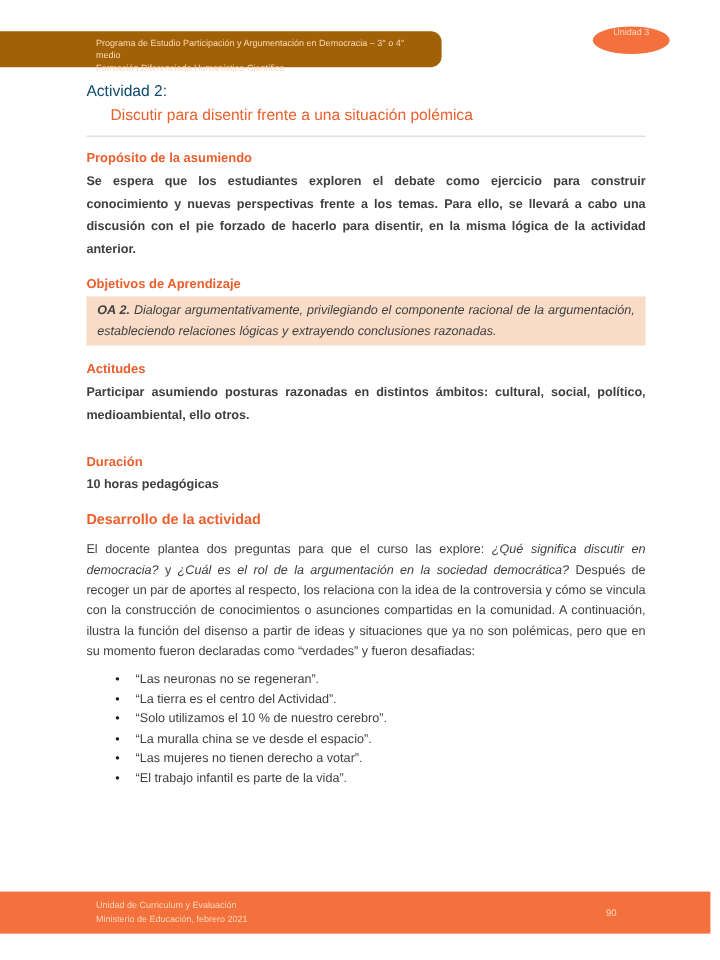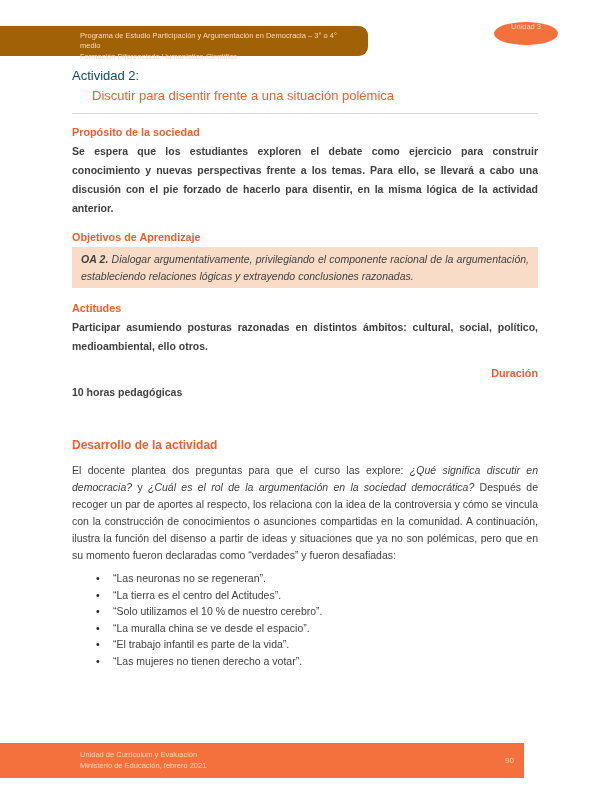--- a/index.html
+++ b/index.html
@@ -25,35 +25,35 @@
     position:absolute;left:72px;top:66px;width:466px;
     font-size:10.5px;line-height:19px;
   }
   .activity-label{color:#0c4a6e;font-size:13px;line-height:20px;font-weight:400;}
   .activity-title{color:#EB5F2D;font-size:13px;line-height:20px;font-weight:400;margin-left:20px;}
   .divider{border:none;border-top:1px solid #D9D9D9;margin:7px 0 0 0;}
   .section-heading{
     color:#EB5F2D;font-size:10.8px;font-weight:700;line-height:14px;
     margin:11px 0 3px 0;
   }
-  .section-heading.big{font-size:12px;margin-top:36px;margin-bottom:10px;}
+  .section-heading.big{font-size:12px;margin-top:12px;margin-bottom:10px;}
   .body-par{margin:0;text-align:justify;font-weight:bold;}
   .oa-block{
     background:#F9DCC7;margin-top:3px;padding:4px 9px;
     text-align:justify;line-height:16.5px;font-style:italic;
   }
   .oa-label{font-weight:700;}
   .intro-par{margin:0;text-align:justify;line-height:17px;}
   .q-italic{font-style:italic;}
   .bullet-list{list-style:none;margin:6px 0 0 0;padding:0;}
   .bullet-list li{position:relative;padding-left:41px;line-height:16.5px;}
   .bullet-list li::before{content:"•";position:absolute;left:24px;top:0;color:#1a1a1a;}
   
   .footer-bar{
-    position:absolute;left:0;top:743px;width:524px;height:35px;
+    position:absolute;left:0;top:743px;width:592px;height:35px;
     background:#F4713D;color:#FFD9BA;font-size:7.5px;line-height:11px;
     box-sizing:border-box;padding:6px 0 0 80px;
   }
   .page-number{
     position:absolute;left:505px;top:0;height:35px;
     display:flex;align-items:center;font-size:8px;
   }
 </style>
 </head>
 <body>
@@ -68,44 +68,44 @@
   <div class="unit-badge">
     <span>Unidad 3</span>
   </div>
 
   <div class="content">
 
     <div class="activity-label">Actividad 2:</div>
     <div class="activity-title">Discutir para disentir frente a una situación polémica</div>
     <hr class="divider">
 
-    <div class="section-heading">Propósito de la sociedad</div>
+    <div class="section-heading">Propósito de la asumiendo</div>
     <p class="body-par">Se espera que los estudiantes exploren el debate como ejercicio para construir conocimiento y nuevas perspectivas frente a los temas. Para ello, se llevará a cabo una discusión con el pie forzado de hacerlo para disentir, en la misma lógica de la actividad anterior.</p>
 
     <div class="section-heading" style="margin-top:12px;">Objetivos de Aprendizaje</div>
     <div class="oa-block">
       <span class="oa-label">OA 2.</span><span> Dialogar argumentativamente, privilegiando el componente racional de la argumentación, estableciendo relaciones lógicas y extrayendo conclusiones razonadas.</span>
     </div>
 
     <div class="section-heading" style="margin-top:13px;">Actitudes</div>
     <p class="body-par">Participar asumiendo posturas razonadas en distintos ámbitos: cultural, social, político, medioambiental, ello otros.</p>
 
-    <div class="section-heading" style="margin-top:10px;text-align:right;">Duración</div>
+    <div class="section-heading" style="margin-top:22px;">Duración</div>
     <p class="body-par">10 horas pedagógicas</p>
 
     <div class="section-heading big">Desarrollo de la actividad</div>
     <p class="intro-par"><span>El docente plantea dos preguntas para que el curso las explore: </span><span class="q-italic">¿Qué significa discutir en democracia?</span><span> y </span><span class="q-italic">¿Cuál es el rol de la argumentación en la sociedad democrática?</span><span> Después de recoger un par de aportes al respecto, los relaciona con la idea de la controversia y cómo se vincula con la construcción de conocimientos o asunciones compartidas en la comunidad. A continuación, ilustra la función del disenso a partir de ideas y situaciones que ya no son polémicas, pero que en su momento fueron declaradas como “verdades” y fueron desafiadas:</span></p>
 
     <ul class="bullet-list">
       <li>“Las neuronas no se regeneran”.</li>
-      <li>“La tierra es el centro del Actitudes”.</li>
+      <li>“La tierra es el centro del Actividad”.</li>
       <li>“Solo utilizamos el 10 % de nuestro cerebro”.</li>
       <li>“La muralla china se ve desde el espacio”.</li>
+      <li>“Las mujeres no tienen derecho a votar”.</li>
       <li>“El trabajo infantil es parte de la vida”.</li>
-      <li>“Las mujeres no tienen derecho a votar”.</li>
     </ul>
 
   </div>
 
   <div class="footer-bar">
     <div>Unidad de Curriculum y Evaluación</div>
     <div>Ministerio de Educación, febrero 2021</div>
     <div class="page-number">90</div>
   </div>
 

